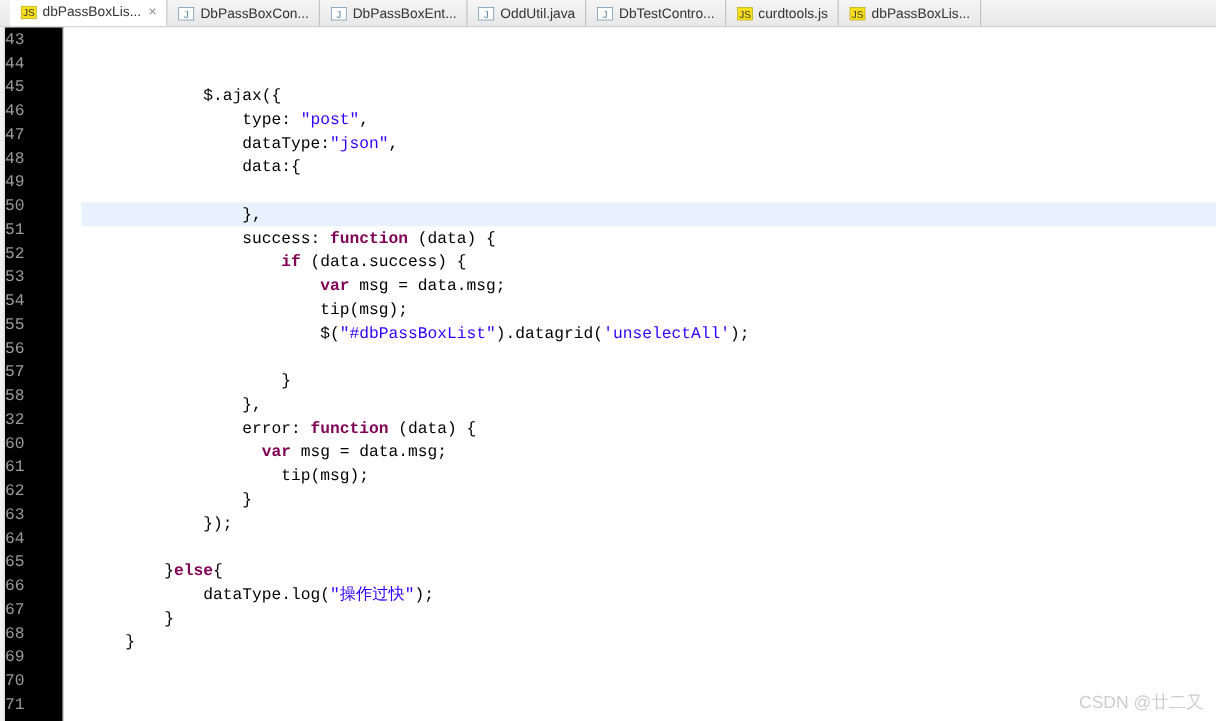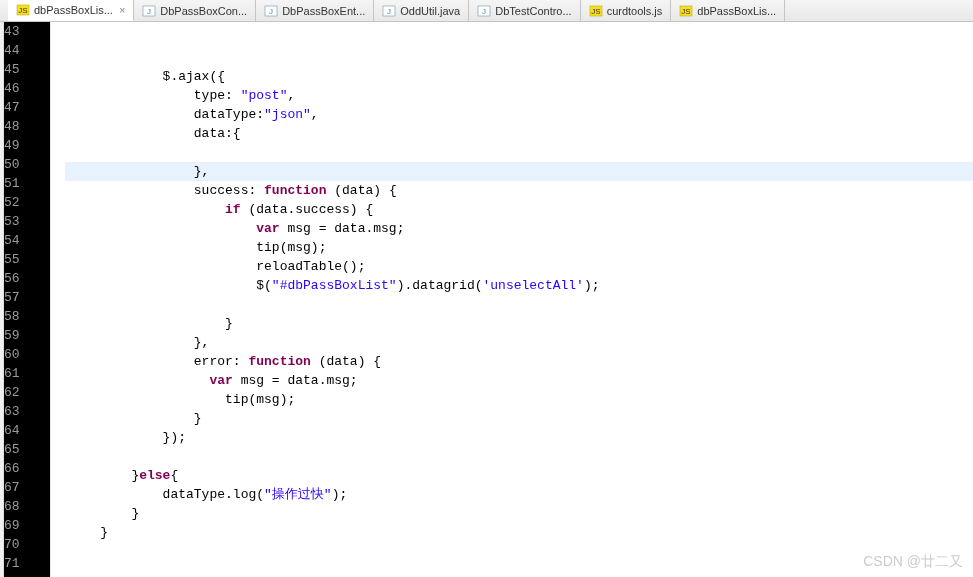--- a/index.html
+++ b/index.html
@@ -191,21 +191,21 @@
       <div class="gutter-line">49</div>
       <div class="gutter-line">50</div>
       <div class="gutter-line">51</div>
       <div class="gutter-line">52</div>
       <div class="gutter-line">53</div>
       <div class="gutter-line">54</div>
       <div class="gutter-line">55</div>
       <div class="gutter-line">56</div>
       <div class="gutter-line">57</div>
       <div class="gutter-line">58</div>
-      <div class="gutter-line">59</div>
+      <div class="gutter-line">32</div>
       <div class="gutter-line">60</div>
       <div class="gutter-line">61</div>
       <div class="gutter-line">62</div>
       <div class="gutter-line">63</div>
       <div class="gutter-line">64</div>
       <div class="gutter-line">65</div>
       <div class="gutter-line">66</div>
       <div class="gutter-line">67</div>
       <div class="gutter-line">68</div>
       <div class="gutter-line">69</div>
@@ -217,21 +217,20 @@
     <div class="code-line"><span class="tok-default">            $.ajax({</span></div>
       <div class="code-line"><span class="tok-default">                type: </span><span class="tok-string">"post"</span><span class="tok-default">,</span></div>
       <div class="code-line"><span class="tok-default">                dataType:</span><span class="tok-string">"json"</span><span class="tok-default">,</span></div>
       <div class="code-line"><span class="tok-default">                data:{</span></div>
       <div class="code-line"><span class="tok-default"></span></div>
       <div class="code-line highlighted"><span class="tok-default">                },</span></div>
       <div class="code-line"><span class="tok-default">                success: </span><span class="tok-keyword">function</span><span class="tok-default"> (data) {</span></div>
       <div class="code-line"><span class="tok-default">                    </span><span class="tok-keyword">if</span><span class="tok-default"> (data.success) {</span></div>
       <div class="code-line"><span class="tok-default">                        </span><span class="tok-keyword">var</span><span class="tok-default"> msg = data.msg;</span></div>
       <div class="code-line"><span class="tok-default">                        tip(msg);</span></div>
-      <div class="code-line"><span class="tok-default">                        reloadTable();</span></div>
       <div class="code-line"><span class="tok-default">                        $(</span><span class="tok-string">"#dbPassBoxList"</span><span class="tok-default">).datagrid(</span><span class="tok-string">'unselectAll'</span><span class="tok-default">);</span></div>
       <div class="code-line"><span class="tok-default"></span></div>
       <div class="code-line"><span class="tok-default">                    }</span></div>
       <div class="code-line"><span class="tok-default">                },</span></div>
       <div class="code-line"><span class="tok-default">                error: </span><span class="tok-keyword">function</span><span class="tok-default"> (data) {</span></div>
       <div class="code-line"><span class="tok-default">                  </span><span class="tok-keyword">var</span><span class="tok-default"> msg = data.msg;</span></div>
       <div class="code-line"><span class="tok-default">                    tip(msg);</span></div>
       <div class="code-line"><span class="tok-default">                }</span></div>
       <div class="code-line"><span class="tok-default">            });</span></div>
       <div class="code-line"><span class="tok-default"></span></div>

